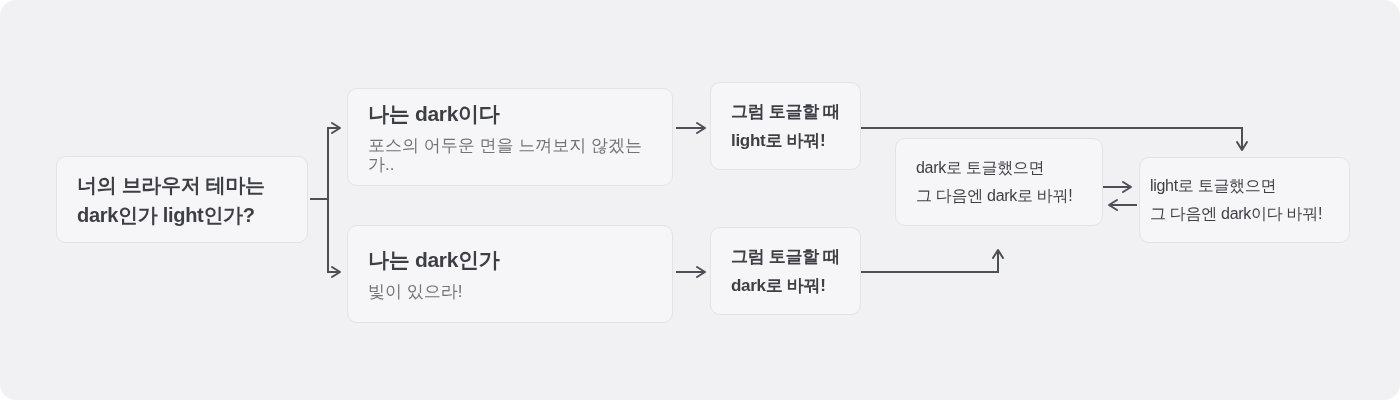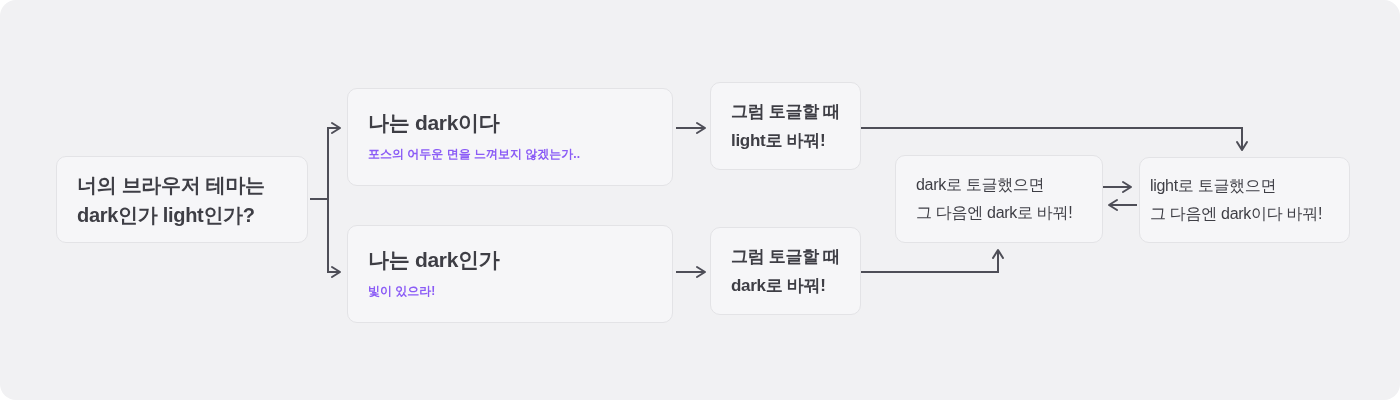--- a/index.html
+++ b/index.html
@@ -43,32 +43,32 @@
   }
   
   .node.choice { left: 347px; width: 326px; height: 98px; }
   .node.choice.dark  { top: 88px; }
   .node.choice.light { top: 225px; }
   .node.choice .title {
     font-size: 21px; font-weight: 700; line-height: 25px; margin-bottom: 10px;
     letter-spacing: -0.3px;
   }
   .node.choice .subtitle {
-    font-size: 12px; font-weight: 700; color: #8b5cf6; line-height: 19px;
+    font-size: 17px; font-weight: 400; color: #737373; line-height: 19px;
   }
   
   .node.action { left: 710px; width: 151px; height: 88px;
     font-size: 17px; line-height: 29px; font-weight: 600; letter-spacing: -0.3px; }
   .node.action.to-light { top: 82px; }
   .node.action.to-dark  { top: 227px; }
   
   .node.loop {
     font-size: 16px; line-height: 28px; font-weight: 500; letter-spacing: -0.3px;
   }
-  .node.loop.after-dark  { left: 895px;  top: 155px; width: 208px; height: 88px; }
+  .node.loop.after-dark  { left: 895px;  top: 138px; width: 208px; height: 88px; }
   .node.loop.after-light { left: 1139px; top: 157px; width: 211px; height: 86px; padding-left: 10px; }
 </style>
 </head>
 <body>
 
 <div class="canvas">
 
   <svg class="edges" viewBox="0 0 1400 400">
     <defs>
       <marker id="arrow" viewBox="0 0 14 14" refX="12" refY="7" markerWidth="14" markerHeight="14" markerUnits="userSpaceOnUse" orient="auto-start-reverse">

